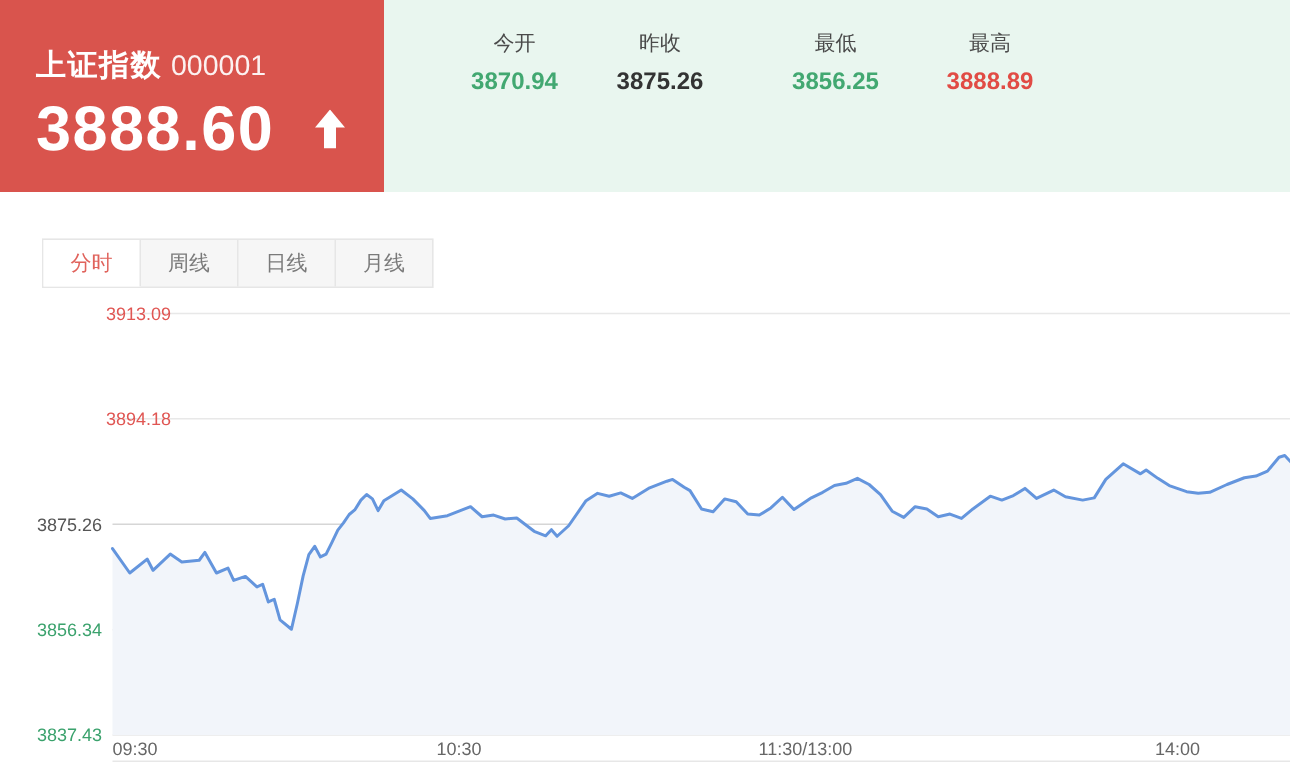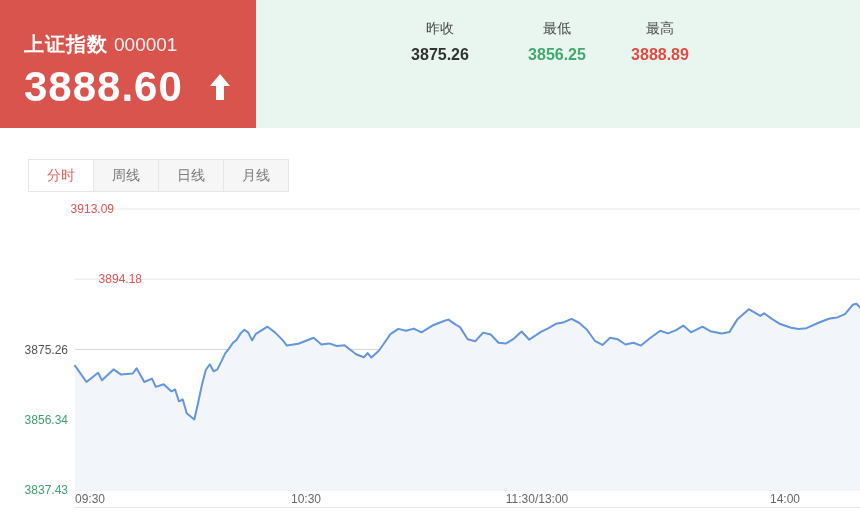--- a/index.html
+++ b/index.html
@@ -67,20 +67,24 @@
     <div class="price-row">
       <span class="price">3888.60</span>
       <span class="up-arrow">
         <svg width="22" height="26" viewBox="0 0 22 26">
           <path d="M11 0 L21 12 H15 V26 H7 V12 H1 Z" fill="#ffffff"></path>
         </svg>
       </span>
     </div>
   </div>
   <div class="stats-panel">
+      <div class="stat-col" style="left: 87px;">
+        <div class="stat-label">今开</div>
+        <div class="stat-value val-green">3870.94</div>
+      </div>
       <div class="stat-col" style="left: 184px;">
         <div class="stat-label">昨收</div>
         <div class="stat-value val-dark">3875.26</div>
       </div>
       <div class="stat-col" style="left: 301px;">
         <div class="stat-label">最低</div>
         <div class="stat-value val-green">3856.25</div>
       </div>
       <div class="stat-col" style="left: 404px;">
         <div class="stat-label">最高</div>
@@ -101,21 +105,21 @@
       <line x1="75" x2="860" y1="209" y2="209" stroke="#e8e8e8" stroke-width="1"></line>
       <line x1="75" x2="860" y1="279.2314300819464" y2="279.2314300819464" stroke="#e8e8e8" stroke-width="1"></line>
       <line x1="75" x2="860" y1="349.49999999999915" y2="349.49999999999915" stroke="#d6d6d6" stroke-width="1"></line>
       <line x1="75" x2="860" y1="419.7685699180536" y2="419.7685699180536" stroke="#e8e8e8" stroke-width="1"></line>
       <line x1="75" x2="860" y1="490" y2="490" stroke="#e8e8e8" stroke-width="1"></line>
       <path d="M75.0,490 L75.0,365.7 L86.5,382.0 L98.1,372.7 L102.0,380.2 L113.5,369.4 L121.2,374.6 L132.8,373.5 L136.6,368.3 L144.3,382.0 L152.0,378.7 L155.8,386.9 L163.6,384.3 L171.3,391.3 L175.1,389.5 L178.9,401.3 L182.8,399.5 L186.7,413.2 L194.3,419.5 L198.2,402.5 L202.1,383.9 L205.9,369.8 L209.8,364.2 L213.6,371.3 L217.4,369.4 L221.3,361.6 L225.2,353.4 L229.0,348.6 L232.8,343.0 L236.7,339.7 L240.6,333.4 L244.4,329.7 L248.3,332.6 L252.1,340.4 L255.9,333.8 L267.5,326.7 L275.2,332.6 L282.9,340.4 L286.8,345.6 L298.3,343.8 L306.0,340.8 L313.7,337.8 L321.4,344.5 L329.1,343.4 L336.8,346.0 L344.5,345.3 L356.1,354.2 L363.8,357.2 L367.6,353.1 L371.4,357.5 L379.1,350.5 L390.7,333.8 L398.4,328.9 L406.1,330.8 L413.8,328.6 L421.5,332.3 L433.1,325.2 L444.6,320.8 L448.4,319.6 L456.1,324.8 L460.0,327.1 L467.7,339.3 L475.4,341.2 L483.1,332.6 L490.8,334.5 L498.5,342.7 L506.2,343.4 L513.9,338.6 L521.6,331.5 L529.3,339.7 L540.9,331.9 L548.5,328.2 L556.3,323.7 L564.0,322.2 L571.6,318.9 L579.4,323.0 L587.0,329.7 L594.8,340.8 L602.5,344.9 L610.1,337.8 L617.9,339.3 L625.5,344.5 L633.3,342.7 L641.0,345.6 L648.6,339.3 L660.2,330.8 L667.9,333.4 L675.6,330.4 L683.3,325.6 L691.0,332.3 L702.5,326.7 L710.3,331.2 L721.8,333.4 L729.5,331.9 L737.2,319.6 L748.8,309.2 L760.3,315.9 L764.1,313.3 L771.9,318.9 L779.5,323.7 L791.1,327.8 L798.8,328.9 L806.5,328.2 L818.0,323.0 L829.6,318.5 L837.3,317.4 L845.0,314.1 L852.7,304.8 L856.5,303.7 L860.4,307.8 L860.4,490 Z" fill="#f2f5fa" stroke="none"></path>
       <polyline points="75.0,365.7 86.5,382.0 98.1,372.7 102.0,380.2 113.5,369.4 121.2,374.6 132.8,373.5 136.6,368.3 144.3,382.0 152.0,378.7 155.8,386.9 163.6,384.3 171.3,391.3 175.1,389.5 178.9,401.3 182.8,399.5 186.7,413.2 194.3,419.5 198.2,402.5 202.1,383.9 205.9,369.8 209.8,364.2 213.6,371.3 217.4,369.4 221.3,361.6 225.2,353.4 229.0,348.6 232.8,343.0 236.7,339.7 240.6,333.4 244.4,329.7 248.3,332.6 252.1,340.4 255.9,333.8 267.5,326.7 275.2,332.6 282.9,340.4 286.8,345.6 298.3,343.8 306.0,340.8 313.7,337.8 321.4,344.5 329.1,343.4 336.8,346.0 344.5,345.3 356.1,354.2 363.8,357.2 367.6,353.1 371.4,357.5 379.1,350.5 390.7,333.8 398.4,328.9 406.1,330.8 413.8,328.6 421.5,332.3 433.1,325.2 444.6,320.8 448.4,319.6 456.1,324.8 460.0,327.1 467.7,339.3 475.4,341.2 483.1,332.6 490.8,334.5 498.5,342.7 506.2,343.4 513.9,338.6 521.6,331.5 529.3,339.7 540.9,331.9 548.5,328.2 556.3,323.7 564.0,322.2 571.6,318.9 579.4,323.0 587.0,329.7 594.8,340.8 602.5,344.9 610.1,337.8 617.9,339.3 625.5,344.5 633.3,342.7 641.0,345.6 648.6,339.3 660.2,330.8 667.9,333.4 675.6,330.4 683.3,325.6 691.0,332.3 702.5,326.7 710.3,331.2 721.8,333.4 729.5,331.9 737.2,319.6 748.8,309.2 760.3,315.9 764.1,313.3 771.9,318.9 779.5,323.7 791.1,327.8 798.8,328.9 806.5,328.2 818.0,323.0 829.6,318.5 837.3,317.4 845.0,314.1 852.7,304.8 856.5,303.7 860.4,307.8" fill="none" stroke="#6495dd" stroke-width="2" stroke-linejoin="round" stroke-linecap="round"></polyline>
     </svg>
   <div class="axis-extra-line"></div>
 <div class="y-label y-red" style="top: 209px;">3913.09</div>
-    <div class="y-label y-red" style="top: 279.231px; margin-left: 28px;">3894.18</div>
+    <div class="y-label y-red" style="top: 279.231px;">3894.18</div>
     <div class="y-label y-dark" style="top: 349.5px;">3875.26</div>
     <div class="y-label y-green" style="top: 419.769px;">3856.34</div>
     <div class="y-label y-green" style="top: 490px;">3837.43</div>
     <div class="x-label" style="left: 75px;">09:30</div>
     <div class="x-label" style="left: 306px; transform: translateX(-50%); text-align: right;">10:30</div>
     <div class="x-label" style="left: 537px; transform: translateX(-50%);">11:30/13:00</div>
     <div class="x-label" style="left: 785px; transform: translateX(-50%);">14:00</div>
   </div>
 
 </body></html>

